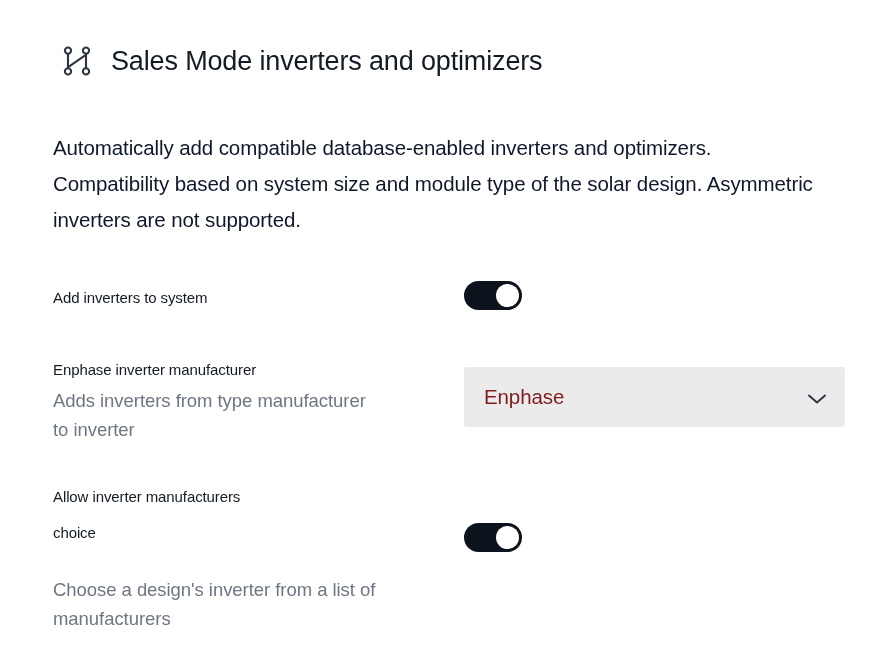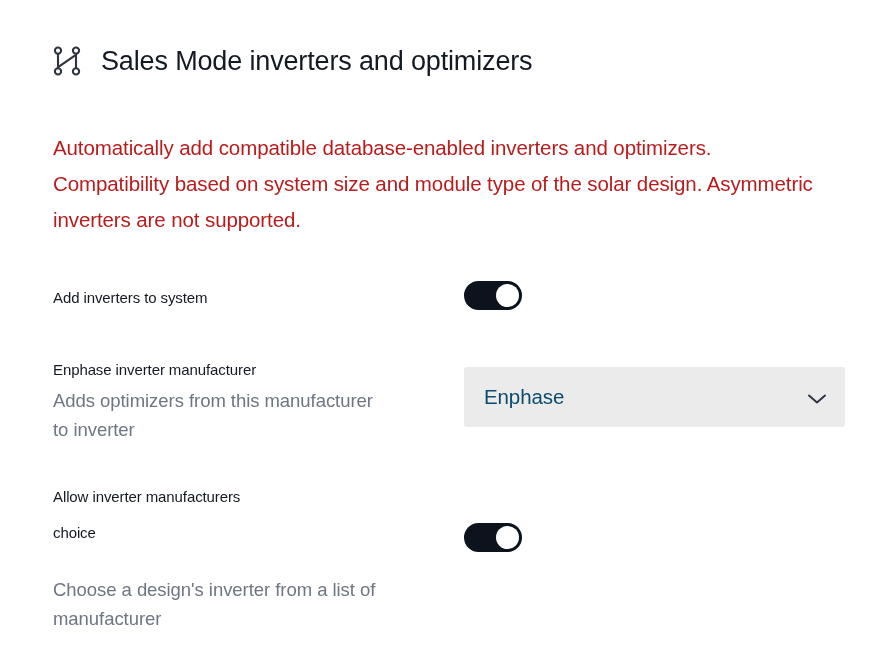--- a/index.html
+++ b/index.html
@@ -20,21 +20,21 @@
     width: 890px;
     height: 664px;
     background: #ffffff;
     box-sizing: border-box;
     padding: 0;
   }
 
   
   .section-header {
     position: absolute;
-    left: 52px;
+    left: 62px;
     top: 44px;
     display: flex;
     align-items: flex-start;
     gap: 19px;
   }
   .header-icon {
     width: 30px;
     height: 34px;
     display: block;
     flex: 0 0 auto;
@@ -50,21 +50,21 @@
 
   
   .section-desc {
     position: absolute;
     left: 53px;
     top: 109px;
     width: 775px;
     font-size: 20.5px;
     line-height: 36px;
     font-weight: 400;
-    color: #b91c1c;
+    color: #0f172a;
     letter-spacing: -0.1px;
   }
 
   
   .row {
     position: absolute;
     left: 53px;
     width: 792px;
   }
   .row-label-col {
@@ -133,21 +133,21 @@
     border-radius: 3px;
     display: flex;
     align-items: center;
     cursor: pointer;
     box-sizing: border-box;
     padding: 0 18px 0 20px;
   }
   .select-value {
     font-size: 20.5px;
     line-height: 26px;
-    color: #0c4a6e;
+    color: #7f1d1d;
     letter-spacing: -0.1px;
     flex: 1 1 auto;
     text-align: left;
     white-space: nowrap;
     overflow: hidden;
     text-overflow: ellipsis;
   }
   .chevron {
     width: 20px;
     height: 12px;
@@ -187,21 +187,21 @@
       <button class="toggle on" aria-label="Add inverters to system">
         <span class="knob"></span>
       </button>
     </div>
   </div>
 
   <div class="row" style="top:356px; height:90px;">
     <div class="row-label-col">
       <div class="row-label">Enphase inverter manufacturer</div>
       <div class="row-sublabel">
-        <span>Adds optimizers from this manufacturer</span><br>
+        <span>Adds inverters from type manufacturer</span><br>
         <span>to inverter</span>
       </div>
     </div>
     <div class="row-control-col" style="top:11px;">
       <div class="select" role="button" tabindex="0">
         <span class="select-value">Enphase</span>
         <span class="chevron">
           <svg viewBox="0 0 20 12" width="20" height="12" xmlns="http://www.w3.org/2000/svg">
             <polyline points="2,2.5 10,9.5 18,2.5" fill="none" stroke="#2c3440" stroke-width="1.9" stroke-linecap="round" stroke-linejoin="round"></polyline>
           </svg>
@@ -211,21 +211,21 @@
   </div>
 
   <div class="row" style="top:479px; height:125px;">
     <div class="row-label-col">
       <div class="row-label" style="line-height:36px;">
         <span>Allow inverter manufacturers</span><br>
         <span>choice</span>
       </div>
       <div class="row-sublabel" style="margin-top:24px;">
         <span>Choose a design's inverter from a list of</span><br>
-        <span>manufacturer</span>
+        <span>manufacturers</span>
       </div>
     </div>
     <div class="row-control-col" style="top:44px;">
       <button class="toggle on" aria-label="Allow inverter manufacturer choice">
         <span class="knob"></span>
       </button>
     </div>
   </div>
 
 </div>

